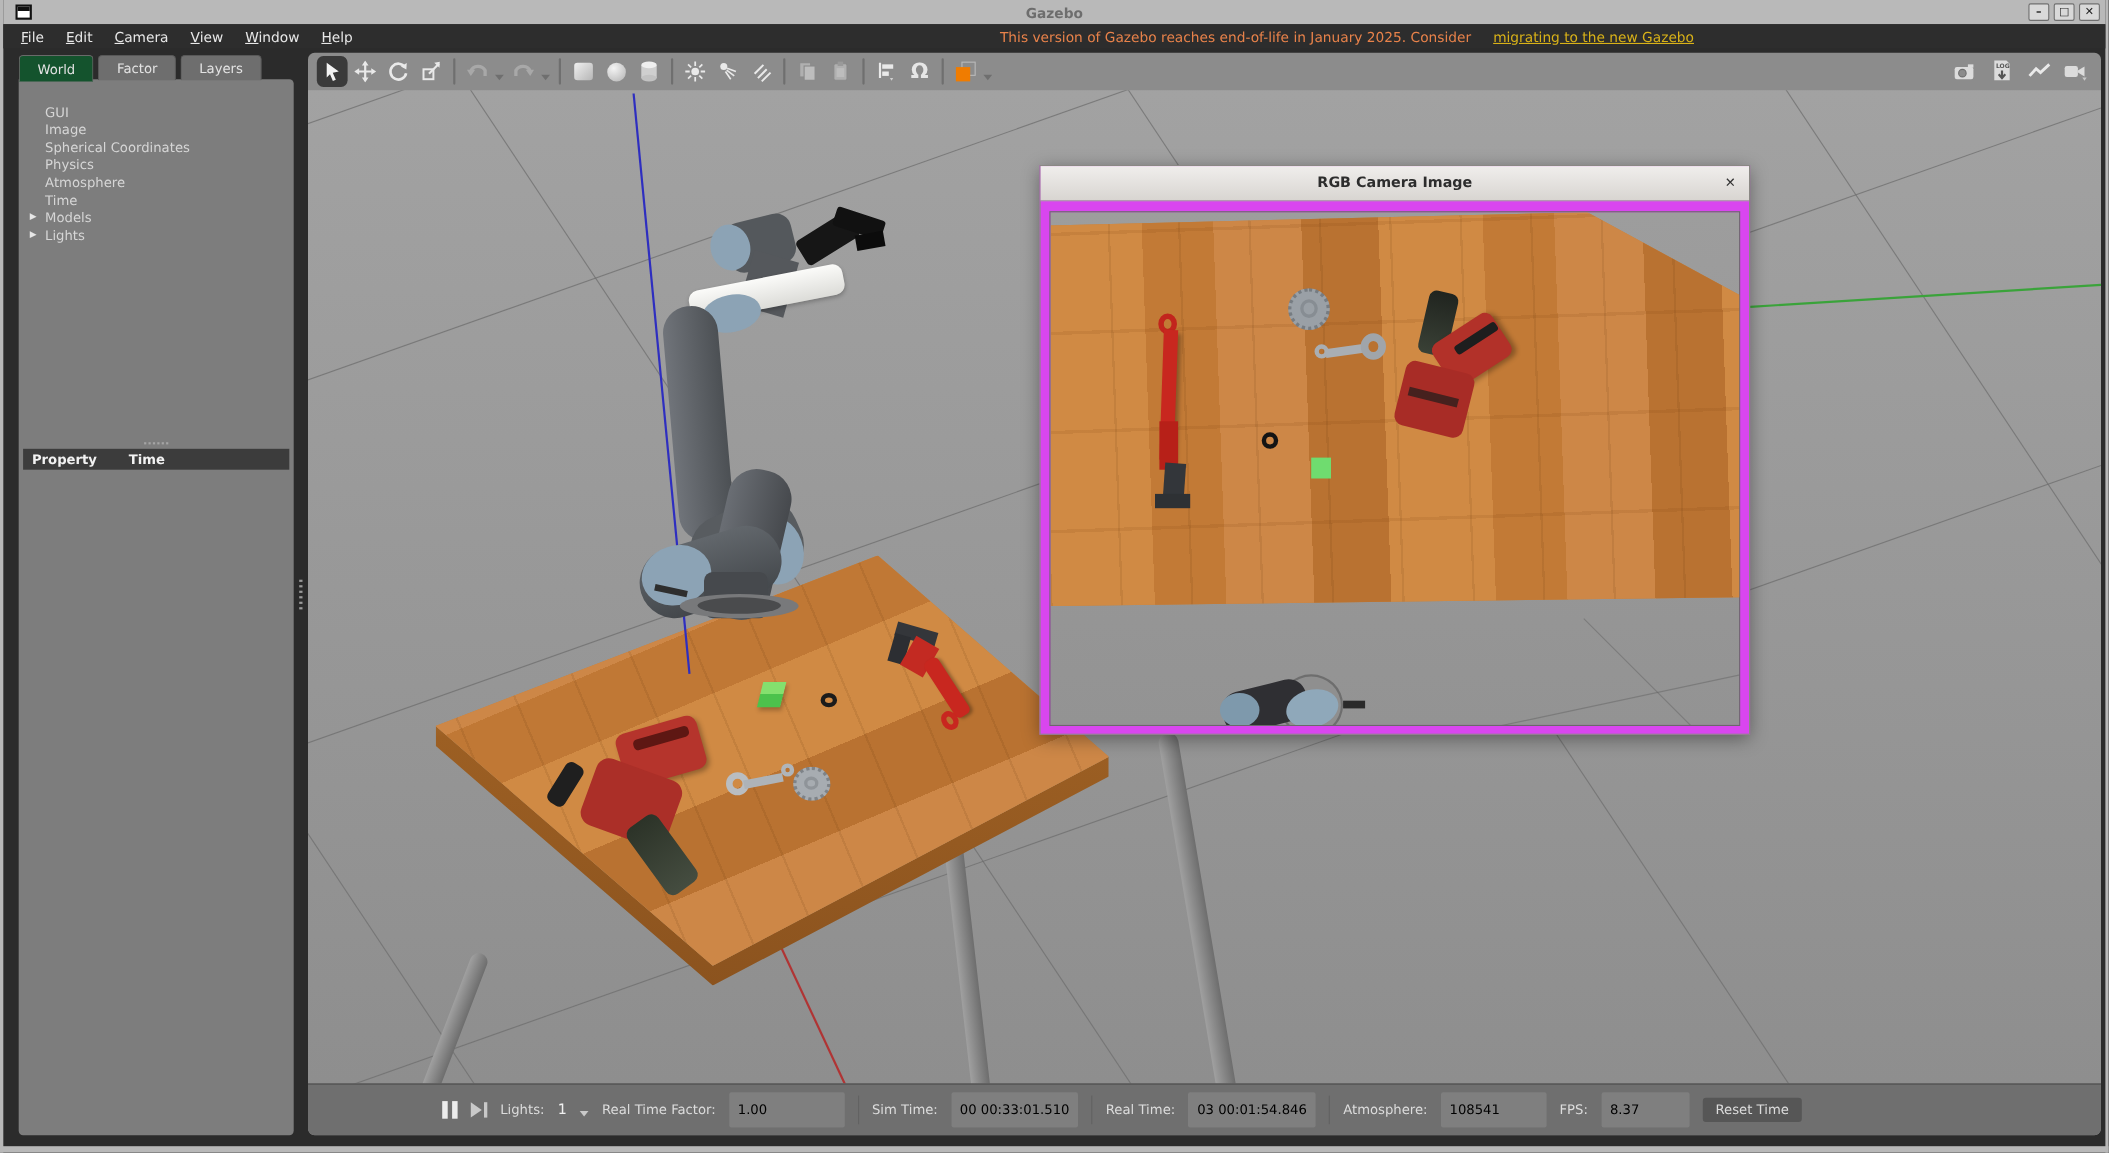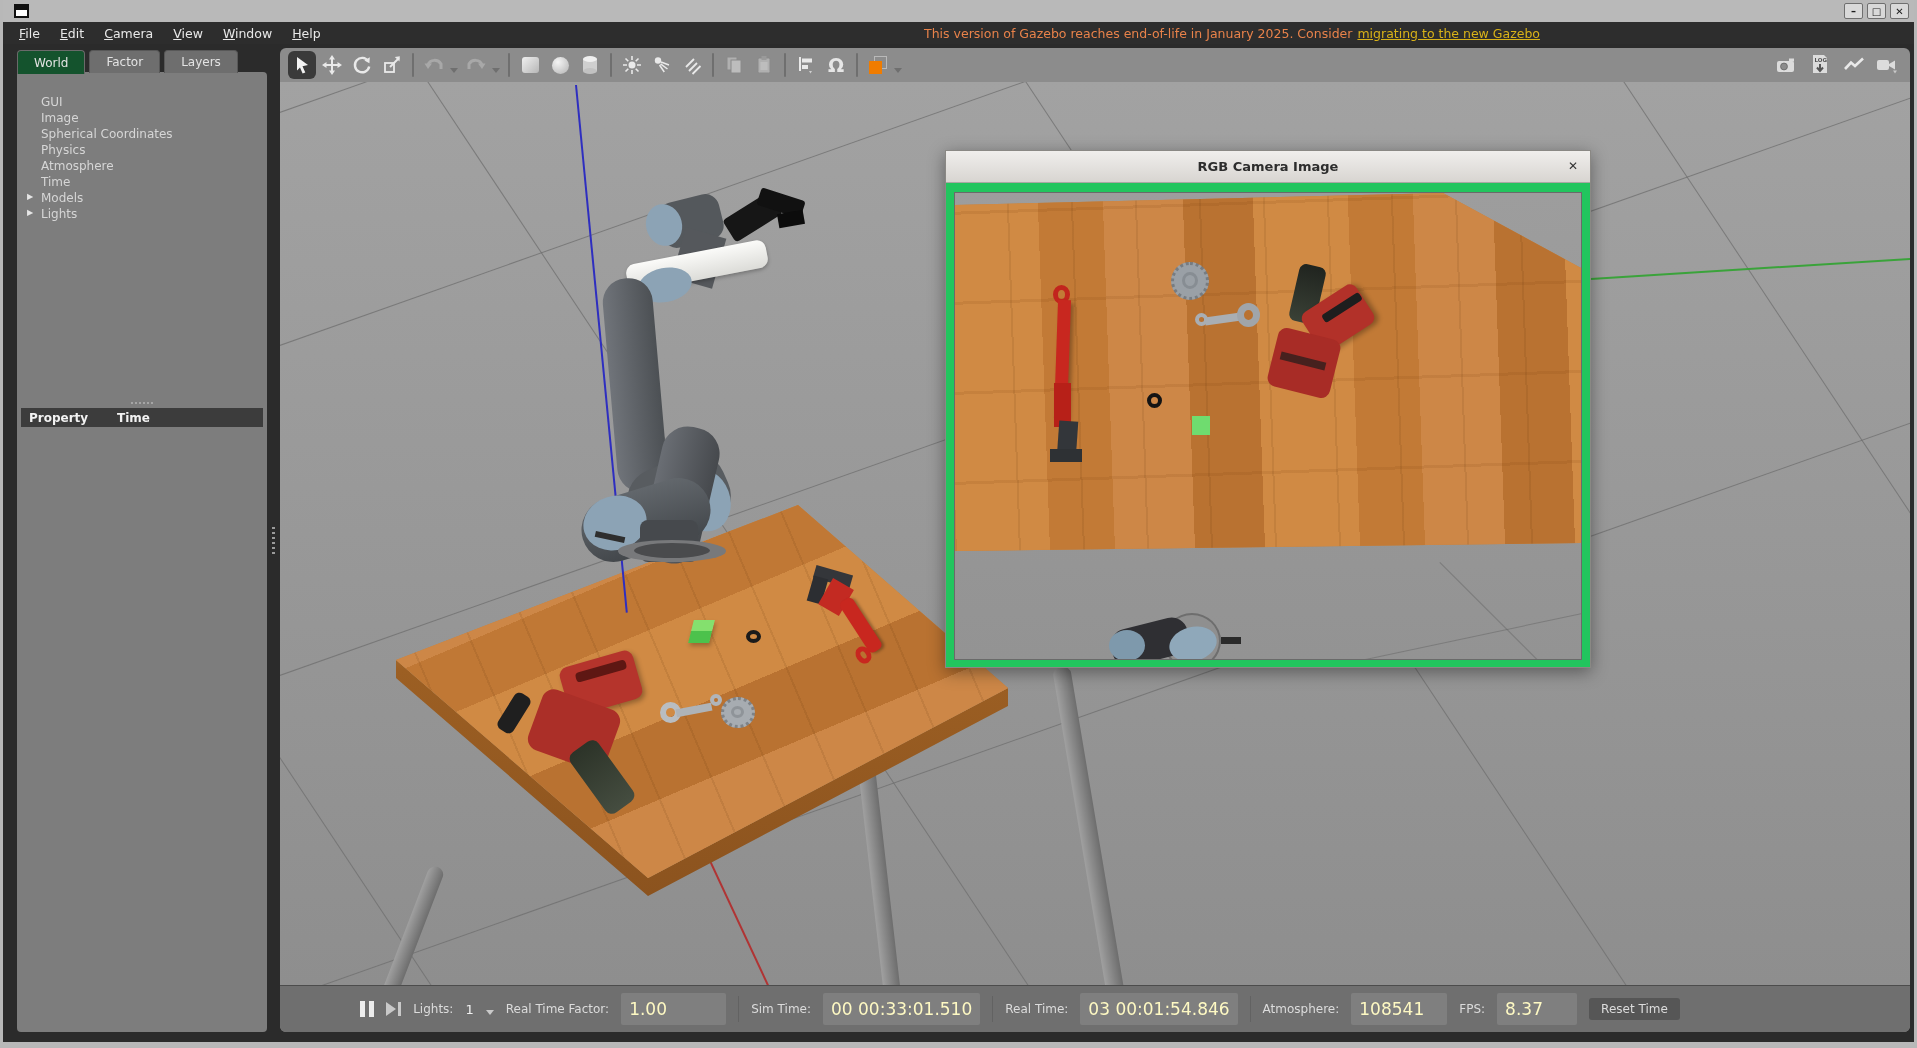--- a/index.html
+++ b/index.html
@@ -17,21 +17,21 @@
   .win-title { width:100%; text-align:center; font-size:12.5px; font-weight:bold; color:#6d6d6d; }
   .win-btns { position:absolute; right:8px; top:3px; display:flex; gap:4px; }
   .win-btn { width:19px; height:16px; background:#d9d9d9; border:1px solid #6f6f6f; border-radius:2px;
              font-size:10px; font-weight:bold; color:#1c1c1c; display:flex; align-items:center; justify-content:center; }
 
   
   .menubar { position:absolute; left:-3px; top:22px; width:1917px; height:22px; background:#2d2d2d;
              display:flex; align-items:center; padding-left:10px; gap:2px; }
   .menu-item { color:#e8e8e8; font-size:12.5px; padding:2px 9px; }
   .menu-item u { text-decoration:underline; }
-  .notice { position:absolute; right:377px; top:0; height:22px; display:flex; align-items:center; gap:5px; font-size:12.5px; }
+  .notice { position:absolute; right:377px; top:0; height:22px; display:flex; align-items:center; gap:20px; font-size:12.5px; }
   .notice-text { color:#e8824a; }
   .notice-link { color:#d9b218; text-decoration:underline; }
 
   
   .tabs { position:absolute; left:14px; top:50px; display:flex; gap:4px; z-index:5; }
   .tab { height:23px; padding:0 16px; display:flex; align-items:center; font-size:12px; color:#e3e3e3;
          background:#6e6e6e; border:1px solid #585858; border-bottom:none; border-radius:4px 4px 0 0; }
   .tab.active { background:#14532d; border-color:#6a6a6a; height:24px; }
   .left-panel { position:absolute; left:14px; top:72px; width:250px; height:960px; background:#7d7d7d;
                 border-radius:0 4px 4px 4px; }
@@ -71,39 +71,39 @@
   .gridA { position:absolute; left:-150px; width:2600px; height:1px; background:rgba(110,110,110,.75);
            transform-origin:left center; transform:rotate(-19.5deg); }
   .gridB { position:absolute; top:-100px; width:1px; height:1500px; background:rgba(110,110,110,.75);
            transform-origin:top center; transform:rotate(-33.6deg); }
   .axis { position:absolute; }
 
   
   .playbar { position:absolute; left:0; right:0; bottom:0; height:47px; background:#6f6f6f; border-top:1px solid #4c4c4c;
              display:flex; align-items:center; justify-content:center; gap:12px; padding-right:150px; }
   .pb-label { font-size:12px; color:#dcdcdc; }
-  .pb-field { height:20px; min-width:70px; background:#7f7f7f; border-radius:2px; color:#fef9c3;
-              font-size:17px; display:flex; align-items:center; padding:16px 8px; }
+  .pb-field { height:20px; min-width:70px; background:#7f7f7f; border-radius:2px; color:#000000;
+              font-size:12px; display:flex; align-items:center; padding:16px 8px; }
   .pb-sep { width:1px; height:26px; background:#626262; }
   .pause-icon { display:flex; gap:4px; }
   .pause-icon i { width:5px; height:16px; background:#ececec; display:block; }
   .step-icon { display:flex; align-items:center; }
   .step-icon .tri { width:0; height:0; border-top:7px solid transparent; border-bottom:7px solid transparent;
                     border-left:10px solid #c9c9c9; }
   .step-icon .bar { width:3px; height:14px; background:#c9c9c9; margin-left:2px; }
   .steps-caret { width:0; height:0; border-left:4px solid transparent; border-right:4px solid transparent;
                  border-top:5px solid #c9c9c9; margin-top:6px; }
   .reset-btn { background:#565656; color:#dcdcdc; font-size:12px; padding:4px 12px; border-radius:3px; }
 
   
   .abs { position:absolute; }
 
   
   .cam-window { position:absolute; left:942px; top:150px; width:646px; height:518px; z-index:60;
-                background:#22c55e; border:1px solid #8a8884; box-shadow:0 4px 16px rgba(0,0,0,.4);text-decoration:underline; }
+                background:#d946ef; border:1px solid #8a8884; box-shadow:0 4px 16px rgba(0,0,0,.4);text-decoration:underline; }
   .cam-titlebar { position:absolute; left:0; right:0; top:0; height:32px;
                   background:linear-gradient(#f0eeec,#d8d5d1); border-bottom:1px solid #aaa7a3;
                   display:flex; align-items:center; justify-content:center; }
   .cam-title { font-size:13px; font-weight:bold; color:#2d2d2d; }
   .cam-close { position:absolute; right:12px; top:8px; font-size:12px; font-weight:bold; color:#333; }
   .cam-img { position:absolute; left:8px; top:41px; width:628px; height:468px; background:linear-gradient(#9d9d9d,#939393);
              border:1px solid #6a6a6a; overflow:hidden; }
   .cam-wood { position:absolute; left:0; top:0; width:628px; height:360px;
               clip-path:polygon(0 12px, 488px 0px, 628px 76px, 628px 350px, 0 358px);
               background-color:#c5803c;
@@ -127,20 +127,21 @@
                 background:linear-gradient(#e8c183, #9c5f23 40%, #8a521e); }
   .leg { position:absolute; border-radius:8px; background:linear-gradient(90deg,#a0a0a0,#6d6d6d); transform-origin:top center; }
 </style>
 </head>
 <body>
 
 <div class="app">
 
   <div class="titlebar">
     <span class="win-icon"></span>
+    <span class="win-title">Gazebo</span>
     <span class="win-btns">
       <span class="win-btn">–</span>
       <span class="win-btn">□</span>
       <span class="win-btn">✕</span>
     </span>
   </div>
 
   <div class="menubar">
     <span class="menu-item"><u>F</u>ile</span>
     <span class="menu-item"><u>E</u>dit</span>

